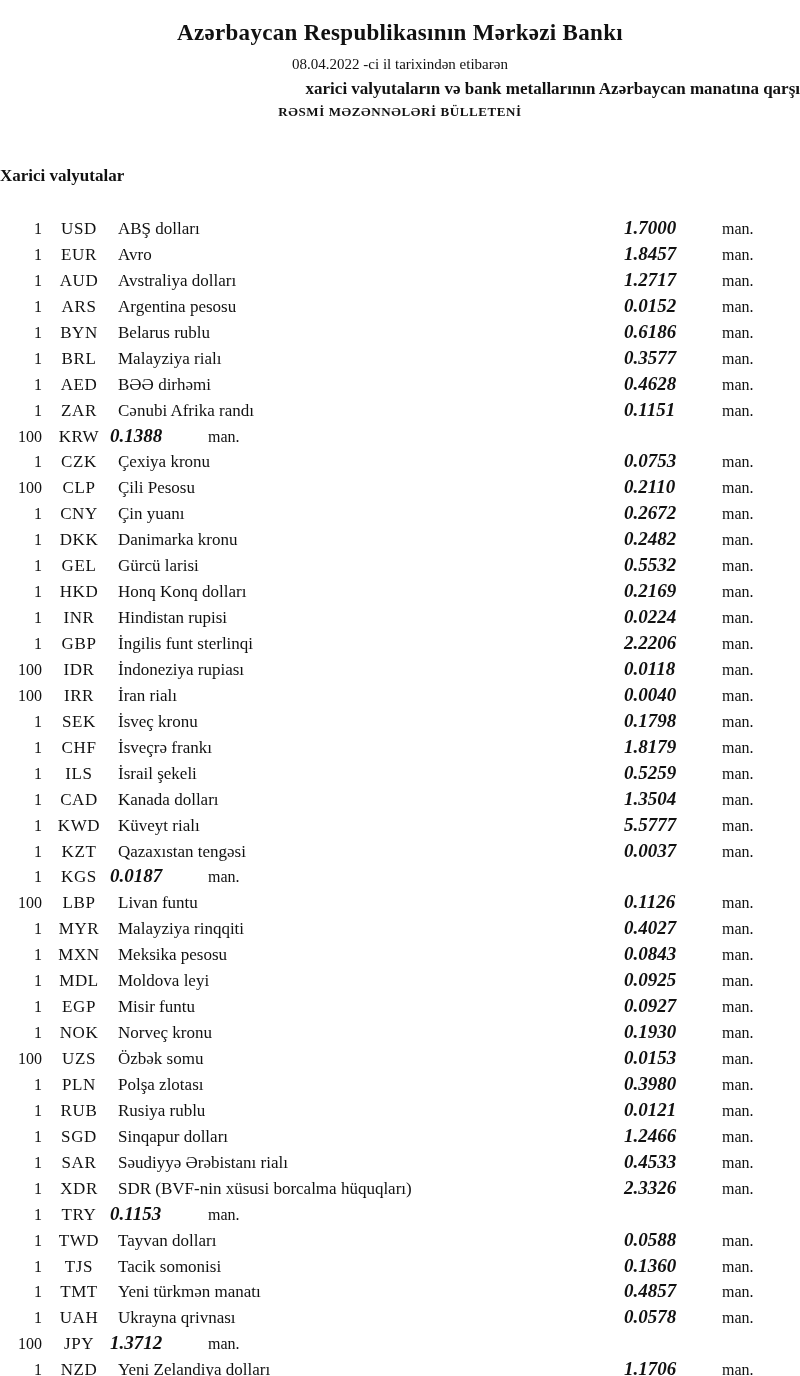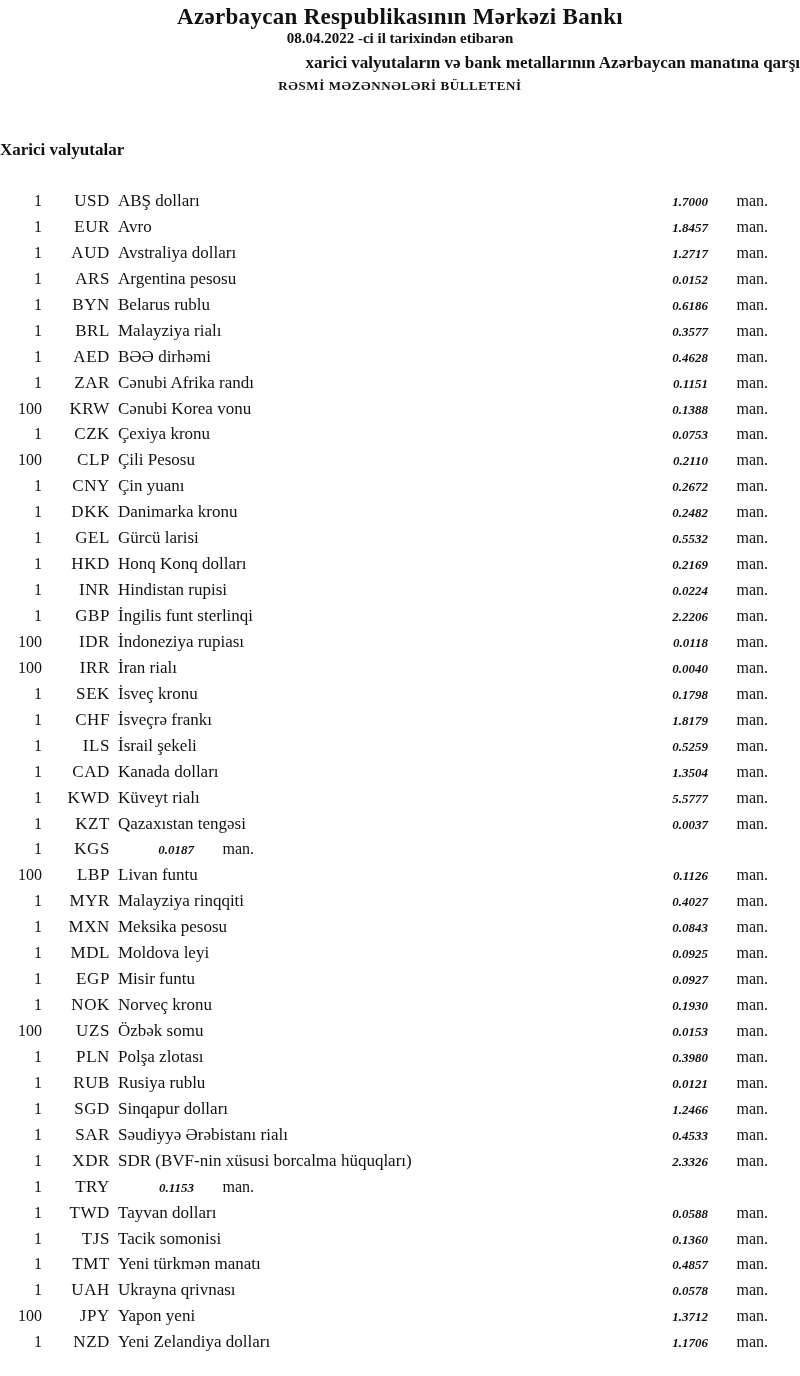--- a/index.html
+++ b/index.html
@@ -4,32 +4,33 @@
 <style>
   * { box-sizing: border-box; margin: 0; padding: 0; }
   html, body { background: #ffffff; }
   body {
     width: 800px;
     height: 1376px;
     font-family: "Liberation Serif", "DejaVu Serif", serif;
     color: #111111;
     overflow: hidden;
   }
-  .page { width: 800px; height: 1040px; padding-top: 2px; }
+  .page { width: 800px; height: 1040px; padding-top: 18px; }
 
   .doc-header { text-align: center; }
   .bank-title {
     font-size: 23px;
     font-weight: bold;
     letter-spacing: 0.3px;
     margin-top: 2px;
   }
   .date-line {
     font-size: 15px;
-    font-weight: bold;
+    font-weight: normal;
+    margin-top: 10px;
   }
   .scope-line {
     font-size: 17px;
     font-weight: bold;
     margin-top: 6px;
     text-align: right;
   }
   .bulletin-title {
     font-size: 13px;
     font-weight: bold;
@@ -55,45 +56,44 @@
   }
   .col-qty {
     width: 42px;
     text-align: right;
     font-size: 16px;
     flex: 0 0 auto;
   }
   .col-code {
     width: 62px;
     margin-left: 6px;
-    text-align: right;
+    text-align: center;
     letter-spacing: 0.6px;
     flex: 0 0 auto;
   }
   .col-name {
     flex: 1 1 auto;
     margin-left: 8px;
     white-space: nowrap;
     overflow: hidden;
   }
   .col-rate {
     width: 84px;
-    text-align: right;
+    text-align: left;
     font-weight: bold;
     font-style: italic;
-    font-size: 13px;
+    font-size: 19px;
     flex: 0 0 auto;
     margin-top: 20px;
   }
   .col-man {
     width: 46px;
     margin-left: 14px;
     font-size: 16px;
     flex: 0 0 auto;
-    text-align: right;
   }
 </style>
 </head>
 <body>
 
 <div class="page">
 
   <div class="doc-header">
     <h1 class="bank-title">Azərbaycan Respublikasının Mərkəzi Bankı</h1>
     <div class="date-line">08.04.2022 -ci il tarixindən etibarən</div>
@@ -164,21 +164,20 @@
     <span class="col-qty">1</span>
     <span class="col-code">ZAR</span>
     <span class="col-name">Cənubi Afrika randı</span>
     <span class="col-rate">0.1151</span>
     <span class="col-man">man.</span>
   </div>
 
   <div class="row">
     <span class="col-qty">100</span>
     <span class="col-code">KRW</span>
-    <span class="col-name">Cənubi Korea vonu</span>
     <span class="col-rate">0.1388</span>
     <span class="col-man">man.</span>
   </div>
 
   <div class="row">
     <span class="col-qty">1</span>
     <span class="col-code">CZK</span>
     <span class="col-name">Çexiya kronu</span>
     <span class="col-rate">0.0753</span>
     <span class="col-man">man.</span>
@@ -442,21 +441,20 @@
     <span class="col-qty">1</span>
     <span class="col-code">UAH</span>
     <span class="col-name">Ukrayna qrivnası</span>
     <span class="col-rate">0.0578</span>
     <span class="col-man">man.</span>
   </div>
 
   <div class="row">
     <span class="col-qty">100</span>
     <span class="col-code">JPY</span>
-    <span class="col-name">Yapon yeni</span>
     <span class="col-rate">1.3712</span>
     <span class="col-man">man.</span>
   </div>
 
   <div class="row">
     <span class="col-qty">1</span>
     <span class="col-code">NZD</span>
     <span class="col-name">Yeni Zelandiya dolları</span>
     <span class="col-rate">1.1706</span>
     <span class="col-man">man.</span>

